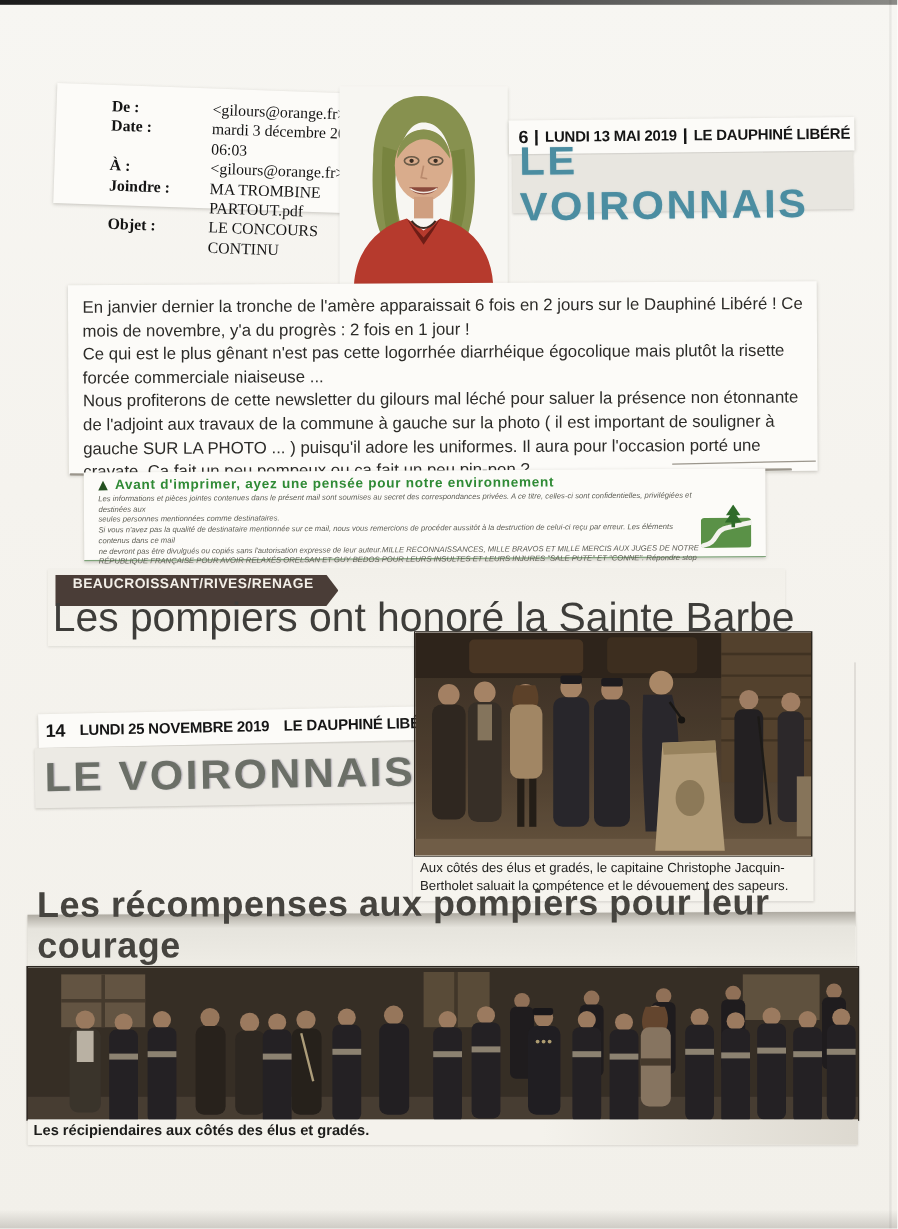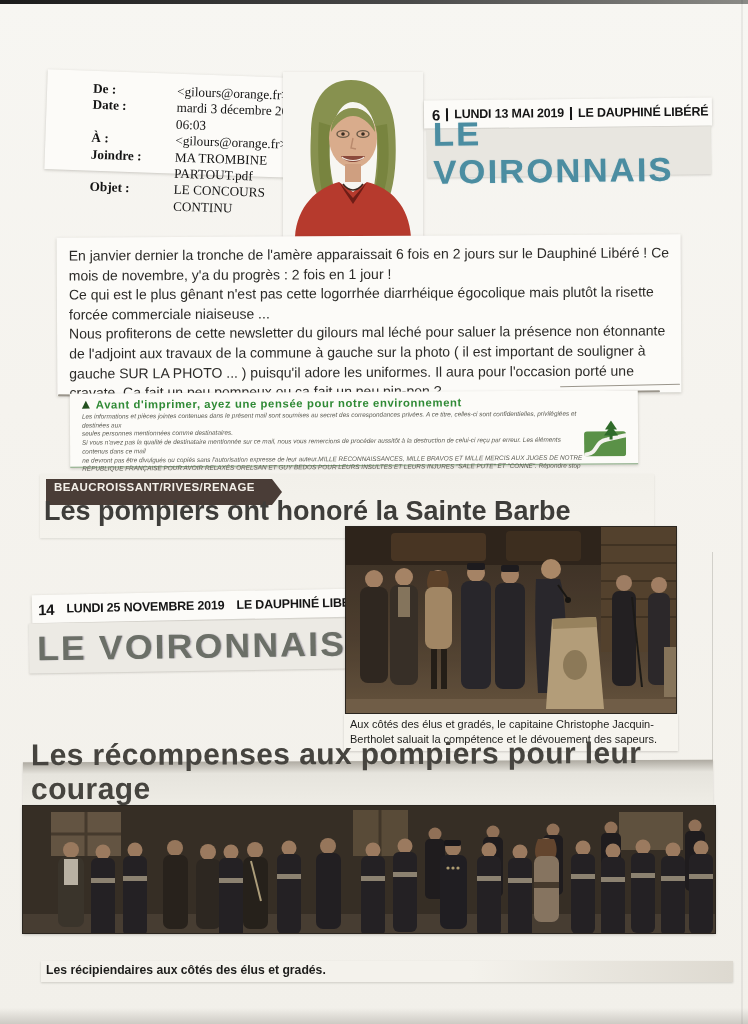--- a/index.html
+++ b/index.html
@@ -67,43 +67,43 @@
   .disclaimer{margin-top:2px;width:506px;font-size:6.4px;line-height:8.7px;font-style:italic;
     color:#5d5d54;white-space:pre-line;}
   .tree-logo{position:absolute;right:12px;top:30px;width:42px;height:36px;}
 
   
   .article1-bg{position:absolute;left:40px;top:474px;width:614px;height:64px;
     background:linear-gradient(180deg,#f2f0ea,#f5f3ed);box-shadow:0 1px 2px rgba(60,55,45,.12);}
   .kicker{position:absolute;left:46px;top:479px;width:236px;height:26px;box-sizing:border-box;
     background:#4a3d37;color:#f3efe8;font-size:11.5px;font-weight:bold;letter-spacing:.4px;
     padding:2px 14px 0 8px;
-    clip-path:polygon(0 0,calc(100% - 10px) 0,100% 50%,calc(100% - 10px) 100%,0 100%);}
+    clip-path:polygon(0 0,calc(100% - 10px) 0,100% 50%,calc(100% - 10px) 100%,0 100%);text-align:center;}
   .headline1{position:absolute;left:44px;top:496px;width:640px;
-    font-size:27px;font-weight:bold;color:#3e3d3a;}
+    font-size:34px;font-weight:normal;color:#3e3d3a;}
 
   
   .ceremony{position:absolute;left:346px;top:527px;width:330px;height:186px;margin:0;
     box-shadow:0 0 0 1px #2b2620,0 1px 3px rgba(40,35,28,.4);}
   .caption1{position:absolute;left:344px;top:714px;width:334px;box-sizing:border-box;
     background:#f6f4ee;box-shadow:0 1px 2px rgba(60,55,45,.2);
     padding:3px 6px 4px 6px;font-size:11px;font-weight:normal;line-height:15px;color:#1e1e1c;}
 
   
   .headline2-strip{position:absolute;left:23px;top:761px;width:690px;height:46px;box-sizing:border-box;
     background:linear-gradient(180deg,#aeaaa1 0%,#e6e4dd 26%,#efede6 100%);
     transform:rotate(-0.2deg);box-shadow:0 1px 2px rgba(60,55,45,.2);
     display:flex;align-items:flex-end;padding:0 0 2px 8px;}
   .headline2{font-size:30px;font-weight:bold;letter-spacing:.4px;color:#46443f;}
   .group-photo{position:absolute;left:23px;top:806px;width:692px;height:127px;margin:0;
     box-shadow:0 0 0 1px #2b2620,0 1px 3px rgba(40,35,28,.4);}
-  .caption2-strip{position:absolute;left:41px;top:933px;width:692px;height:21px;box-sizing:border-box;
+  .caption2-strip{position:absolute;left:23px;top:933px;width:692px;height:21px;box-sizing:border-box;
     background:linear-gradient(90deg,#f4f2ec 62%,#ddd9d0 100%);
     padding:2px 0 0 5px;font-size:12.2px;font-weight:bold;color:#1d1d1b;
-    box-shadow:0 1px 2px rgba(60,55,45,.2);margin-top:28px;}
+    box-shadow:0 1px 2px rgba(60,55,45,.2);}
 </style>
 </head>
 <body>
 
 <div class="page">
   <div class="scan-edge-top"></div>
   <div class="fold-line"></div>
   <div class="fold-line2"></div>
 
   <section class="clip email-clip">

